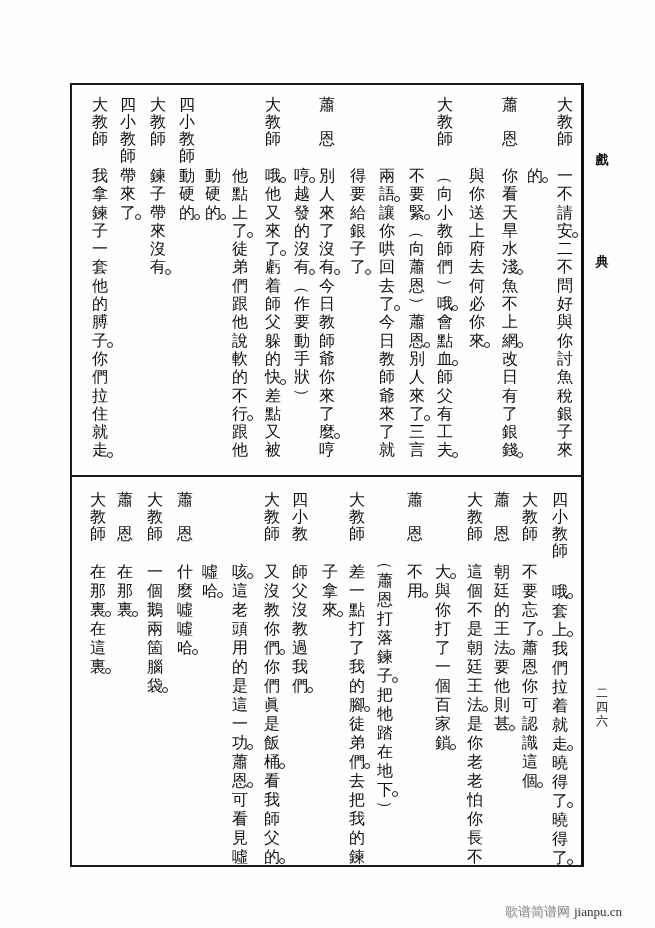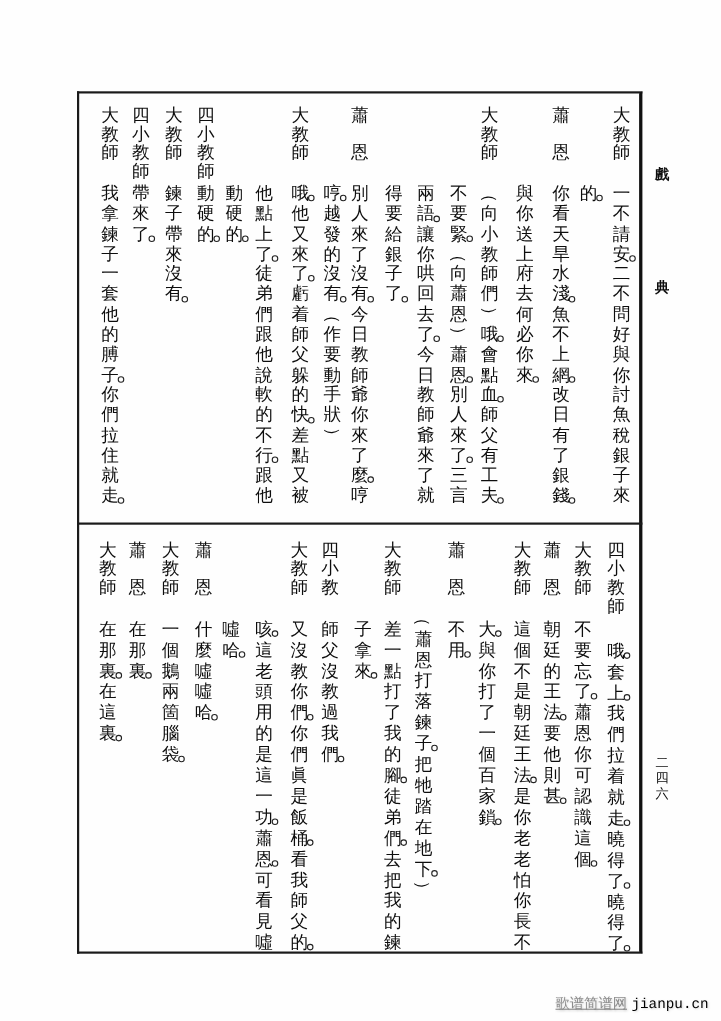--- a/index.html
+++ b/index.html
@@ -43,22 +43,22 @@
       position:absolute; left:594px; top:152px; width:16px;
       display:flex; flex-direction:column; gap:86px;
     }
     .rtitle .ch { width:16px; height:16px; line-height:16px; font-size:13px; font-weight:bold; }
     .pnum { position:absolute; left:594px; top:686px; width:16px; }
     .pnum .ch { width:16px; height:14px; line-height:14px; font-size:12px; }
     .wm {
       position:absolute; left:505px; top:903px; font-size:13px; white-space:nowrap;
       text-shadow:1px 1px 2px rgba(0,0,0,0.15);
     }
-    .wm .site { color:#8c8c8c; font-family:"DejaVu Sans", sans-serif;text-decoration:underline; }
-    .wm .dom { color:#000000; margin-left:4px; font-family:Liberation Mono, monospace;text-align:center; }
+    .wm .site { color:#8c8c8c; font-family:"DejaVu Sans", sans-serif; }
+    .wm .dom { color:#404040; margin-left:4px; font-family:Liberation Serif, serif;text-align:center; }
   </style>
 </head>
 <body>
 
 <div class="page">
 
   <div class="frame"></div>
   <div class="divider"></div>
 
   <div class="rtitle">

